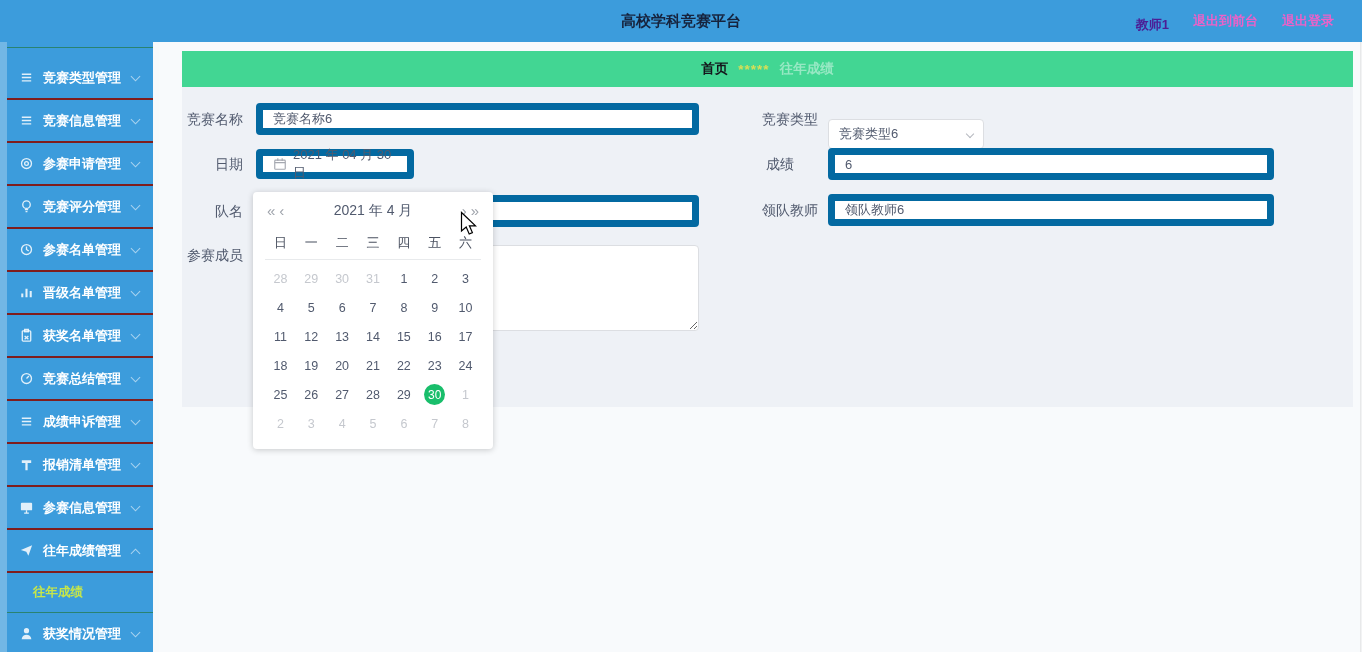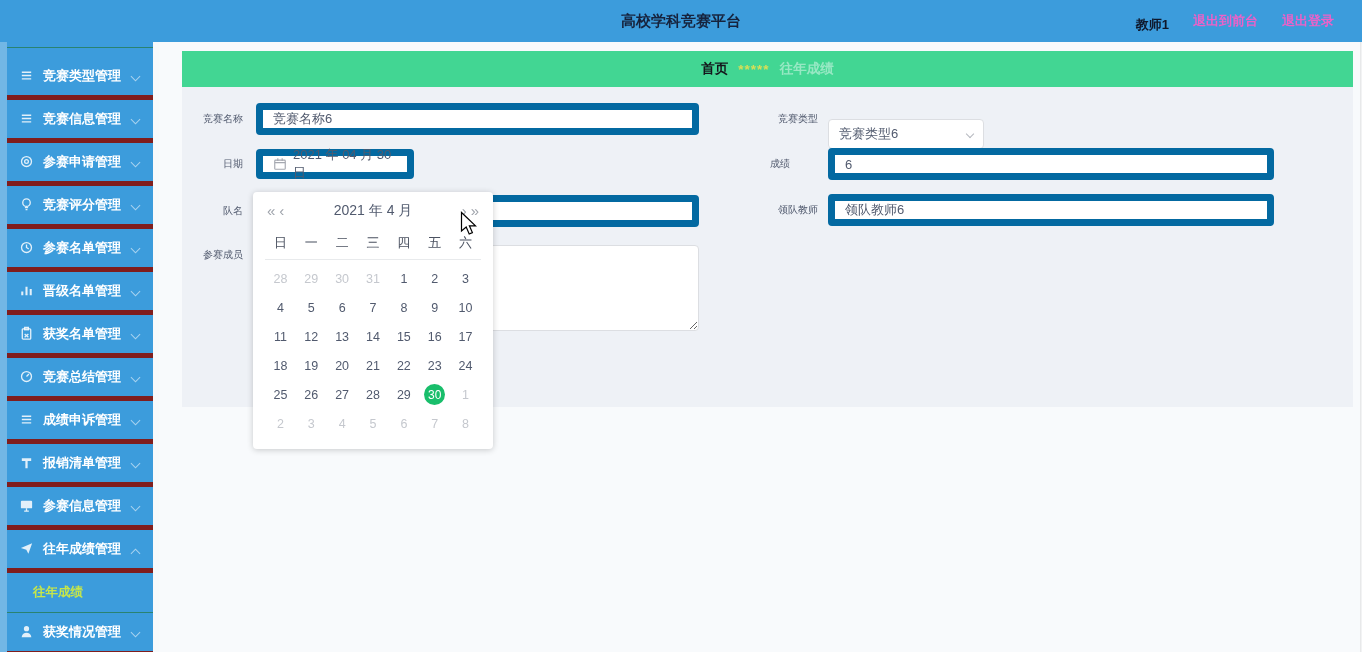--- a/index.html
+++ b/index.html
@@ -6,32 +6,32 @@
   html,body { width:1362px; height:652px; overflow:hidden;
     font-family:"Liberation Sans","DejaVu Sans",sans-serif; background:#f7f9fb; }
 
   
   .header { position:absolute; left:0; top:0; width:1362px; height:42px;
     background:#3c9cdc; z-index:30; }
   .header-title { position:absolute; left:0; right:0; top:0; height:42px;
     line-height:42px; text-align:center; font-size:15px; font-weight:bold; color:#16233d; }
   .header-links { position:absolute; right:28px; top:0; height:42px;
     display:flex; align-items:center; gap:24px; font-size:13px; font-weight:bold; }
-  .link-user { color:#0f172a; cursor:pointer;margin-top:7px; }
+  .link-user { color:#4c1d95; cursor:pointer;margin-top:7px; }
   .link-pink { color:#ed61c8; cursor:pointer; }
 
   
   .sidebar { position:absolute; left:0; top:42px; width:153px; height:610px;
     background:#3c9cdc; z-index:20; overflow:hidden; }
   .sidebar-scrollbar { position:absolute; left:0; top:0; bottom:0; width:7px;
     background:rgba(255,255,255,0.28); }
   .sidebar-topline { position:absolute; left:7px; right:0; top:5px; height:1px; background:#2a8370; }
   .menu { position:absolute; left:7px; right:0; top:15px; }
   .menu-item { height:43px; display:flex; align-items:center; padding-left:12px;
-    border-bottom:5px solid #7f1d1d; cursor:pointer; position:relative; }
+    border-bottom:2px solid #7f1d1d; cursor:pointer; position:relative; }
   .menu-item .mi-icon { width:16px; height:16px; display:inline-flex; flex:0 0 16px; }
   .menu-item .mi-label { color:#ffffff; font-size:13px; font-weight:bold; margin-left:8px;
     white-space:nowrap; }
   .caret { position:absolute; right:14px; width:7px; height:7px;
     border-right:1.5px solid rgba(255,255,255,0.55); border-bottom:1.5px solid rgba(255,255,255,0.55); }
   .caret-down { transform:rotate(45deg); top:16px; }
   .caret-up { transform:rotate(-135deg); top:20px; }
   .submenu { border-bottom:1px solid #2a8370; }
   .submenu-item { height:39px; line-height:39px; padding-left:26px; font-size:12.5px;
     font-weight:bold; color:#c6e64a; cursor:pointer; }
@@ -43,21 +43,21 @@
     background:#f2f3f4; border-left:1px solid #e8e9ea; }
   .banner { position:absolute; left:23px; top:9px; width:1171px; height:36px;
     background:#42d693; display:flex; align-items:center; justify-content:center;
     gap:10px; font-size:13.5px; }
   .banner-home { color:#14171c; font-weight:bold; cursor:pointer; }
   .banner-stars { color:#d8df56; font-weight:bold; letter-spacing:1px; }
   .banner-current { color:rgba(255,255,255,0.45); font-weight:bold; }
 
   .panel { position:absolute; left:23px; top:45px; width:1171px; height:320px;
     background:#eef1f6; }
-  .f-label { position:absolute; font-size:10px; color:#515a6e; text-align:right; }
+  .f-label { position:absolute; font-size:14px; color:#515a6e; text-align:right; }
   .f-input { position:absolute; background:#fff; border:7px solid #0369a1; border-radius:4px;
     font-size:13px; color:#515a6e; padding:0 10px;
     font-family:"Liberation Sans","DejaVu Sans",sans-serif; outline:none; }
   .f-select { position:absolute; background:#fff; border:1px solid #dcdee2; border-radius:4px;
     font-size:13px; color:#515a6e; padding:0 10px; display:flex; align-items:center; cursor:pointer; }
   .select-caret { position:absolute; right:10px; top:11px; width:6px; height:6px;
     border-right:1.3px solid #b5b8bf; border-bottom:1.3px solid #b5b8bf; transform:rotate(45deg); }
   .date-wrap { display:flex; align-items:center; gap:6px; cursor:pointer; }
   .f-textarea { position:absolute; background:#fff; border:1px solid #dcdee2; border-radius:4px;
     font-size:13px; color:#515a6e; padding:6px 10px; resize:both;

